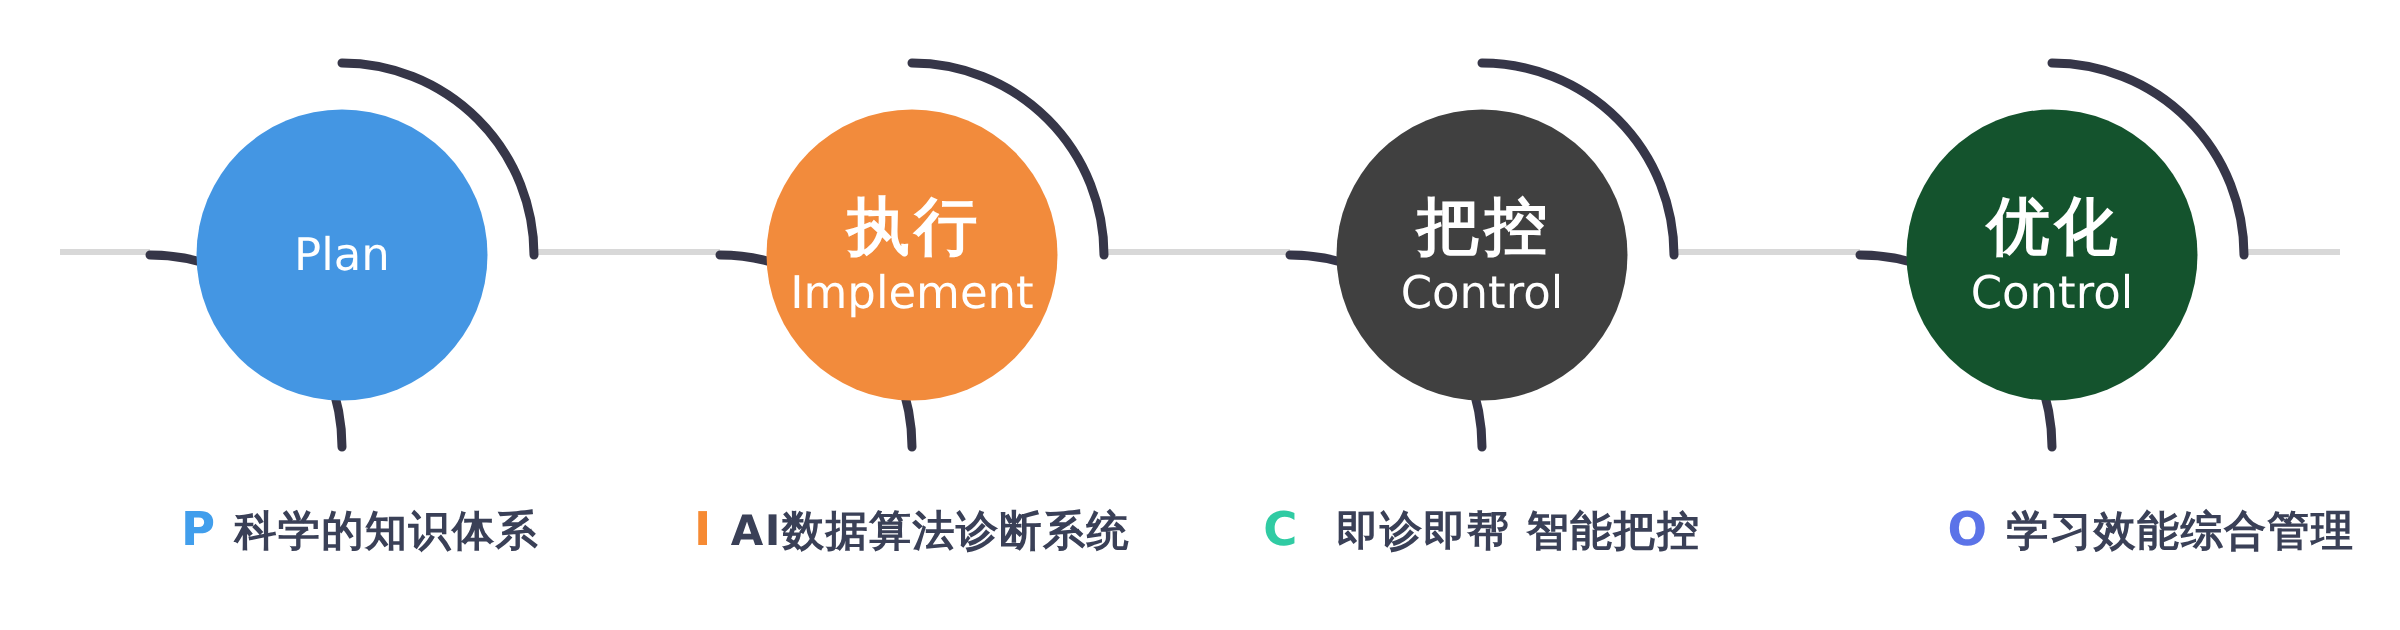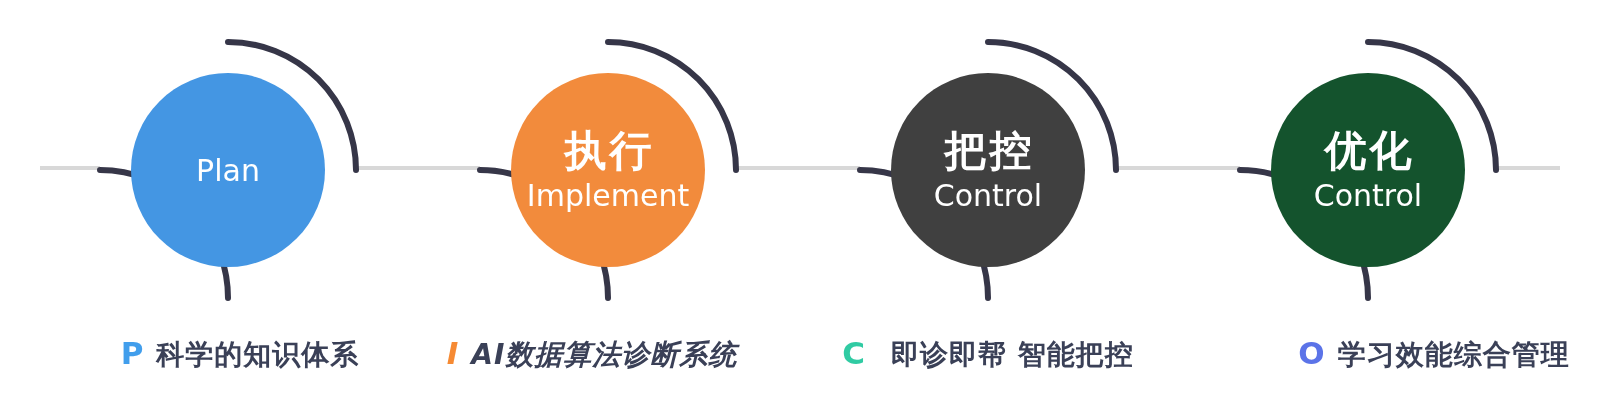--- a/index.html
+++ b/index.html
@@ -110,21 +110,21 @@
   <div class="stage" style="left:468px;">
     <svg class="arc-svg" viewBox="0 0 280 280">
       <path d="M 140 12 A 128 128 0 0 1 268 140" fill="none" stroke-width="6" stroke-linecap="round" stroke="#363648"></path>
       <path d="M 12 140 A 128 128 0 0 1 140 268" fill="none" stroke-width="6" stroke-linecap="round" stroke="#363648"></path>
     </svg>
     <div class="circle" style="background: rgb(242, 139, 60);">
       <div class="zh">执行</div>
       <div class="en">Implement</div>
     </div>
   </div>
-  <div class="label" style="left:402px;font-style:italic;">
+  <div class="label" style="left:418px;">
     <span class="letter" style="color: rgb(246, 138, 51);">I</span><span class="desc" style="color: rgb(58, 64, 87);">AI数据算法诊断系统</span>
   </div>
 
   <div class="stage" style="left:848px;">
     <svg class="arc-svg" viewBox="0 0 280 280">
       <path d="M 140 12 A 128 128 0 0 1 268 140" fill="none" stroke-width="6" stroke-linecap="round" stroke="#363648"></path>
       <path d="M 12 140 A 128 128 0 0 1 140 268" fill="none" stroke-width="6" stroke-linecap="round" stroke="#363648"></path>
     </svg>
     <div class="circle" style="background: #404040;">
       <div class="zh">把控</div>

